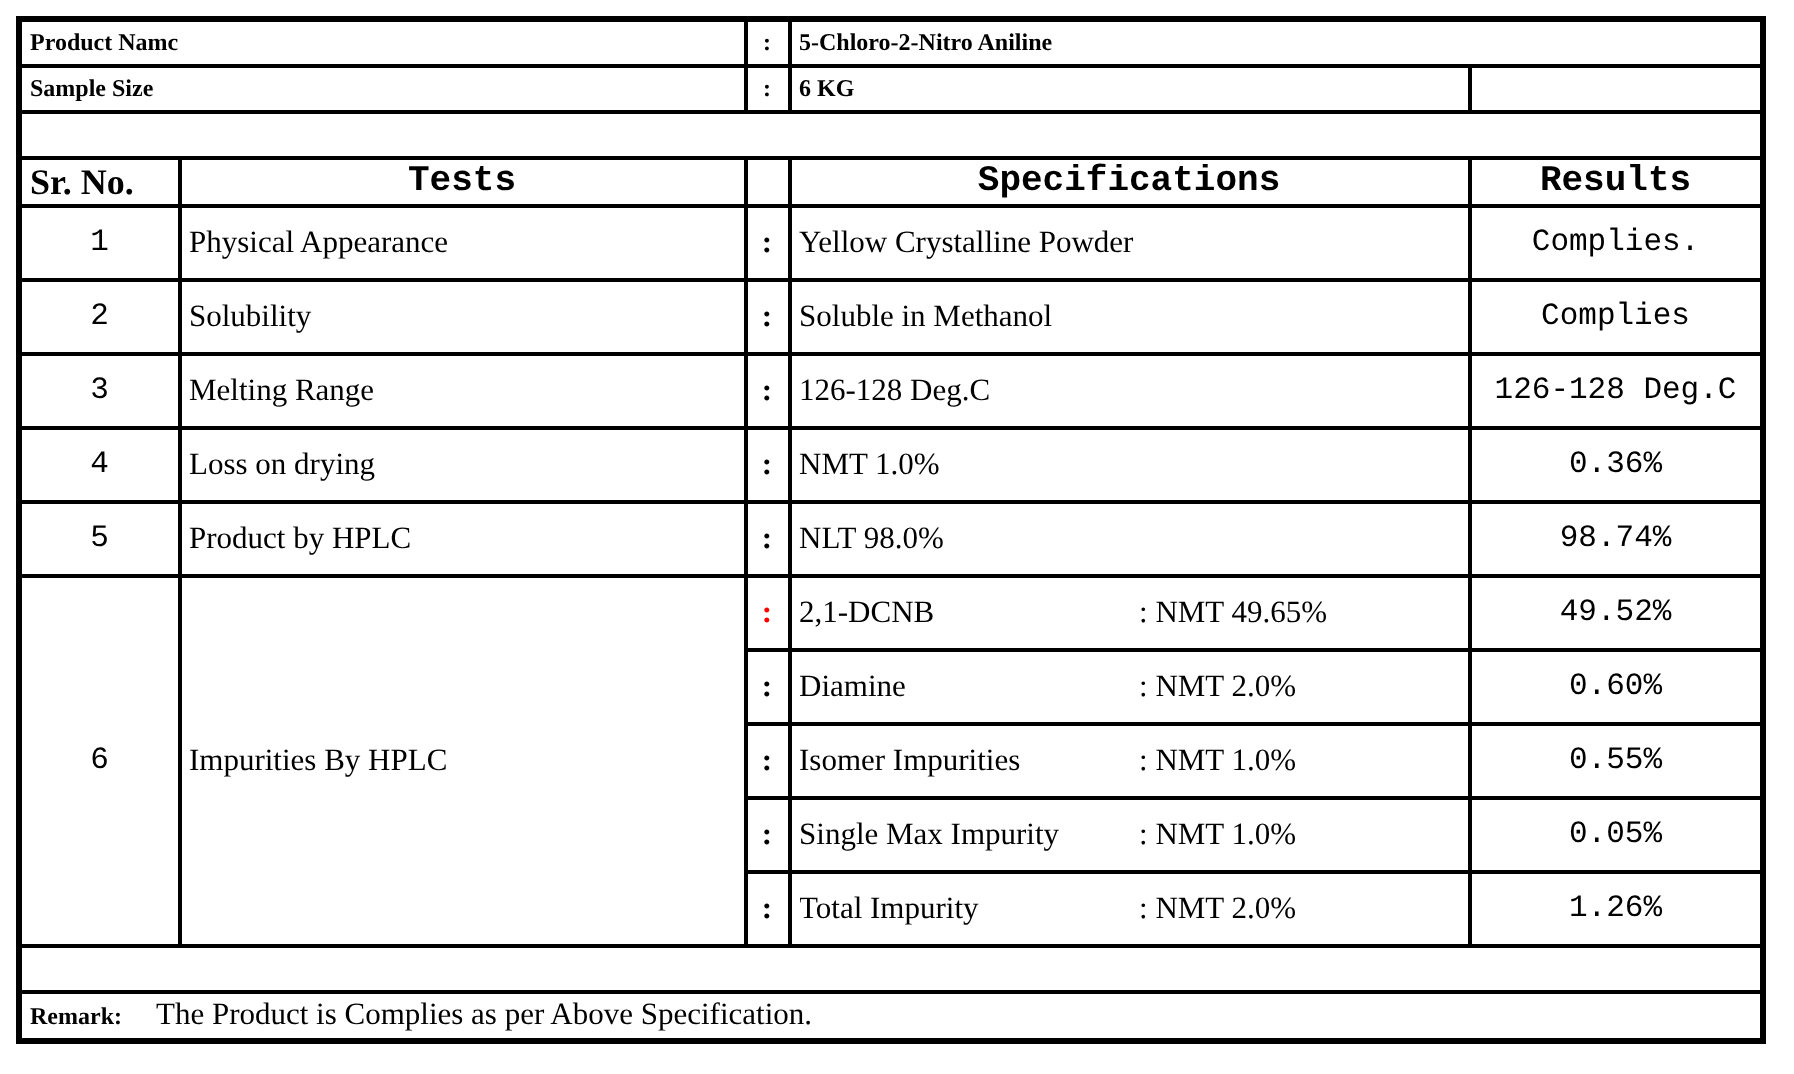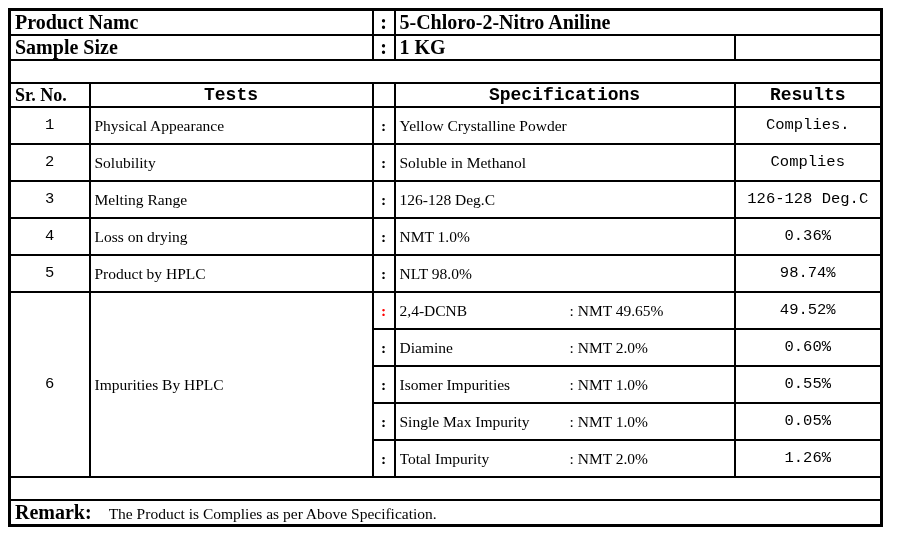--- a/index.html
+++ b/index.html
@@ -30,21 +30,21 @@
     overflow: hidden;
     white-space: nowrap;
   }
   tr.r-info td  { height: 21px; }
   tr.r-gap td   { height: 21px; }
   tr.r-head td  { height: 22px; }
   tr.r-data td  { height: 35px; }
   tr.r-sub td   { height: 35px; }
   tr.r-remark td{ height: 22px; }
   .bold   { font-weight: bold; }
-  .fs16   { font-size: 20px; }
+  .fs16   { font-size: 12px; }
   .center { text-align: center; font-family: Liberation Mono, monospace; }
   .left   { text-align: left; }
   .colon  {
     text-align: center;
     font-weight: bold;
     padding: 0;
   }
   tr.r-head td {
     font-weight: bold;
     font-size: 18px;
@@ -69,21 +69,21 @@
 
     <tr class="r-info">
       <td colspan="2" class="bold fs16 left">Product Namc</td>
       <td class="colon fs16">:</td>
       <td colspan="2" class="bold fs16 left">5-Chloro-2-Nitro Aniline</td>
     </tr>
 
     <tr class="r-info">
       <td colspan="2" class="bold fs16 left">Sample Size</td>
       <td class="colon fs16">:</td>
-      <td class="bold fs16 left">1 KG</td>
+      <td class="bold fs16 left">6 KG</td>
       <td></td>
     </tr>
 
     <tr class="r-gap">
       <td colspan="5"></td>
     </tr>
 
     <tr class="r-head">
       <td class="left">Sr. No.</td>
       <td class="center">Tests</td>
@@ -127,21 +127,21 @@
       <td class="left">NLT 98.0%</td>
       <td class="center">98.74%</td>
     </tr>
 
     <tr class="r-sub">
       <td class="center" rowspan="5">6</td>
       <td class="left" rowspan="5">Impurities By HPLC</td>
       <td class="colon" style="color: rgb(255, 0, 0);">:</td>
       <td class="left">
         <div class="spec-flex">
-          <span class="spec-name">2,4-DCNB</span>
+          <span class="spec-name">2,1-DCNB</span>
           <span class="spec-limit">: NMT 49.65%</span>
         </div>
       </td>
       <td class="center">49.52%</td>
     </tr>
     <tr class="r-sub">
       <td class="colon">:</td>
       <td class="left">
         <div class="spec-flex">
           <span class="spec-name">Diamine</span>

